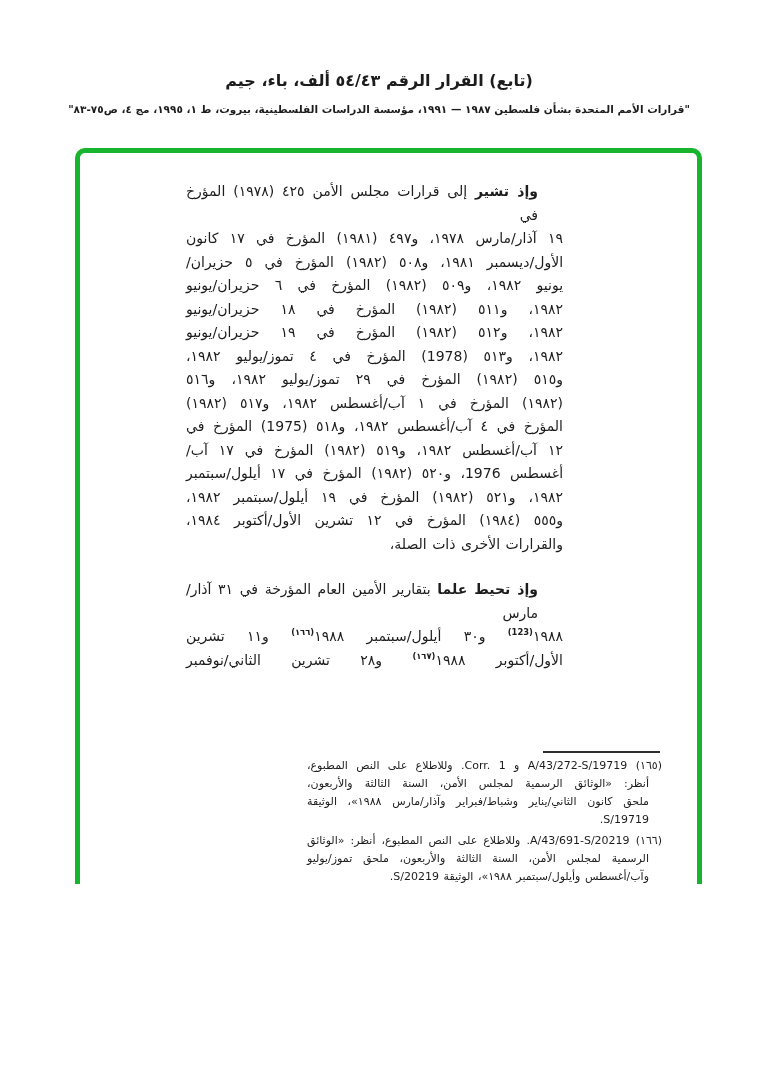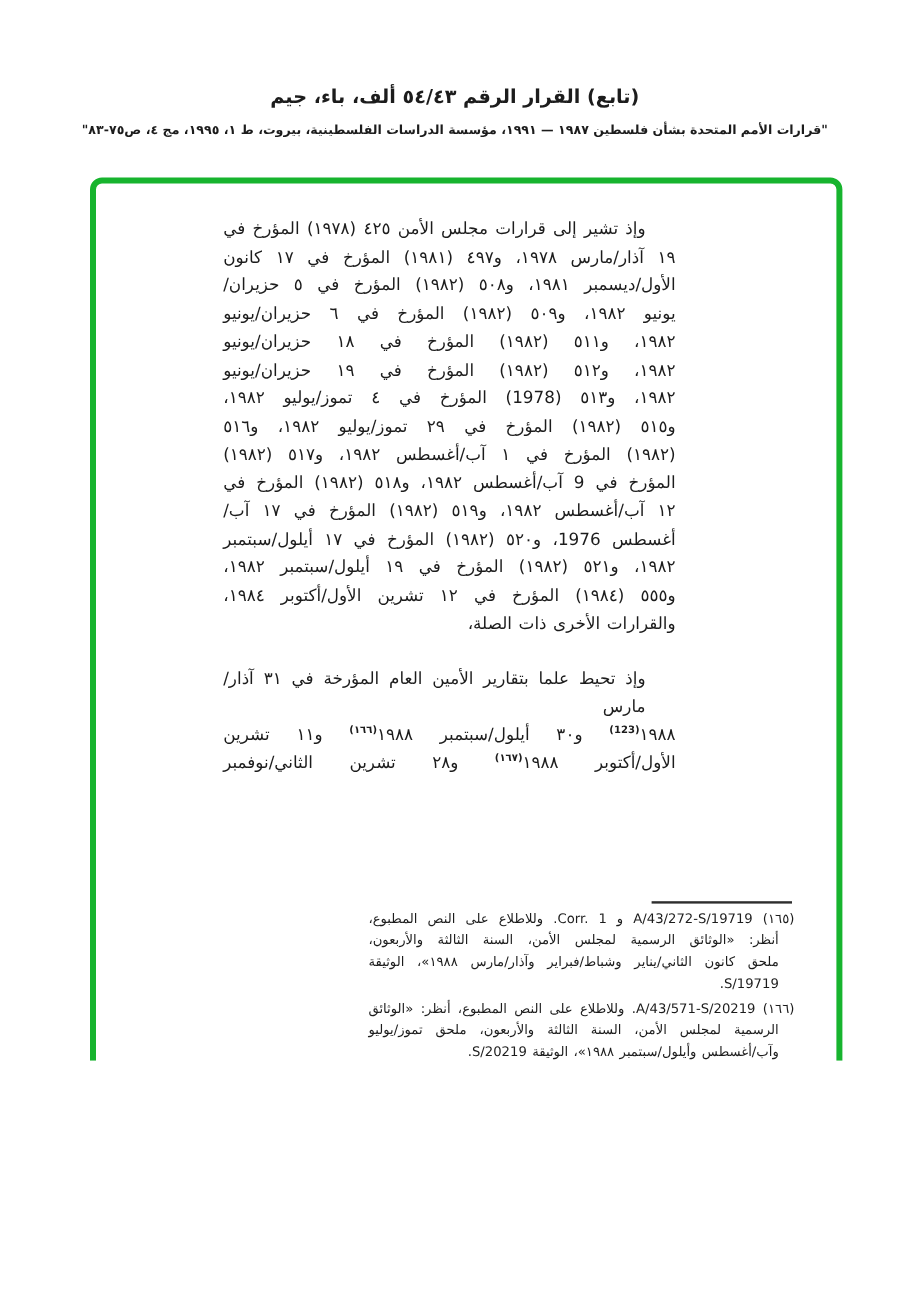--- a/index.html
+++ b/index.html
@@ -23,21 +23,21 @@
     position:absolute;left:186px;top:180px;width:377px;
     font-size:14px;line-height:23.5px;
   }
   .para + .para{margin-top:22px;}
   .line{
     text-align:justify;text-align-last:justify;-moz-text-align-last:justify;
     word-spacing:1px;
   }
   .line.indent{padding-right:25px;}
   .line.end{text-align-last:start;-moz-text-align-last:start;}
-  .line b{font-weight:normal;}
+  .line b{font-weight:bold;}
   sup{font-size:0.6em;line-height:0;vertical-align:6px;font-weight:bold;}
   .fn-sep{
     position:absolute;left:543px;top:751px;width:117px;height:2px;background:#2e2e2e;
   }
   .footnotes{
     position:absolute;left:307px;top:757px;width:355px;
     font-size:11px;line-height:18px;
   }
   .fn + .fn{margin-top:3px;}
   .footnotes .line.hang{padding-right:13px;}
@@ -57,21 +57,21 @@
       <div class="para">
         <div class="line indent"><b>وإذ تشير</b><span> إلى قرارات مجلس الأمن ٤٢٥ (١٩٧٨) المؤرخ في</span></div>
         <div class="line"><span>١٩ آذار/مارس ١٩٧٨، و٤٩٧ (١٩٨١) المؤرخ في ١٧ كانون</span></div>
         <div class="line"><span>الأول/ديسمبر ١٩٨١، و٥٠٨ (١٩٨٢) المؤرخ في ٥ حزيران/</span></div>
         <div class="line"><span>يونيو ١٩٨٢، و٥٠٩ (١٩٨٢) المؤرخ في ٦ حزيران/يونيو</span></div>
         <div class="line"><span>١٩٨٢، و٥١١ (١٩٨٢) المؤرخ في ١٨ حزيران/يونيو</span></div>
         <div class="line"><span>١٩٨٢، و٥١٢ (١٩٨٢) المؤرخ في ١٩ حزيران/يونيو</span></div>
         <div class="line"><span>١٩٨٢، و٥١٣ (1978) المؤرخ في ٤ تموز/يوليو ١٩٨٢،</span></div>
         <div class="line"><span>و٥١٥ (١٩٨٢) المؤرخ في ٢٩ تموز/يوليو ١٩٨٢، و٥١٦</span></div>
         <div class="line"><span>(١٩٨٢) المؤرخ في ١ آب/أغسطس ١٩٨٢، و٥١٧ (١٩٨٢)</span></div>
-        <div class="line"><span>المؤرخ في 9 آب/أغسطس ١٩٨٢، و٥١٨ (١٩٨٢) المؤرخ في</span></div>
+        <div class="line"><span>المؤرخ في ٤ آب/أغسطس ١٩٨٢، و٥١٨ (1975) المؤرخ في</span></div>
         <div class="line"><span>١٢ آب/أغسطس ١٩٨٢، و٥١٩ (١٩٨٢) المؤرخ في ١٧ آب/</span></div>
         <div class="line"><span>أغسطس 1976، و٥٢٠ (١٩٨٢) المؤرخ في ١٧ أيلول/سبتمبر</span></div>
         <div class="line"><span>١٩٨٢، و٥٢١ (١٩٨٢) المؤرخ في ١٩ أيلول/سبتمبر ١٩٨٢،</span></div>
         <div class="line"><span>و٥٥٥ (١٩٨٤) المؤرخ في ١٢ تشرين الأول/أكتوبر ١٩٨٤،</span></div>
         <div class="line end"><span>والقرارات الأخرى ذات الصلة،</span></div>
       </div>
       <div class="para">
         <div class="line indent"><b>وإذ تحيط علما</b><span> بتقارير الأمين العام المؤرخة في ٣١ آذار/مارس</span></div>
         <div class="line"><span>١٩٨٨</span><sup>(123)</sup><span> و٣٠ أيلول/سبتمبر ١٩٨٨</span><sup>(١٦٦)</sup><span> و١١ تشرين</span></div>
         <div class="line"><span>الأول/أكتوبر ١٩٨٨</span><sup>(١٦٧)</sup><span> و٢٨ تشرين الثاني/نوفمبر</span></div>
@@ -79,21 +79,21 @@
     </div>
   <div class="fn-sep"></div>
   <div class="footnotes" id="footnotes">
       <div class="fn">
         <div class="line"><span>(١٦٥) A/43/272-S/19719 و Corr. 1. وللاطلاع على النص المطبوع،</span></div>
         <div class="line hang"><span>أنظر: «الوثائق الرسمية لمجلس الأمن، السنة الثالثة والأربعون،</span></div>
         <div class="line hang"><span>ملحق كانون الثاني/يناير وشباط/فبراير وآذار/مارس ١٩٨٨»، الوثيقة</span></div>
         <div class="line hang end"><span>S/19719.</span></div>
       </div>
       <div class="fn">
-        <div class="line"><span>(١٦٦) A/43/571-S/20219. وللاطلاع على النص المطبوع، أنظر: «الوثائق</span></div>
+        <div class="line"><span>(١٦٦) A/43/691-S/20219. وللاطلاع على النص المطبوع، أنظر: «الوثائق</span></div>
         <div class="line hang"><span>الرسمية لمجلس الأمن، السنة الثالثة والأربعون، ملحق تموز/يوليو</span></div>
         <div class="line hang end"><span>وآب/أغسطس وأيلول/سبتمبر ١٩٨٨»، الوثيقة S/20219.</span></div>
       </div>
       <div class="fn">
         <div class="line end"><span>(١٦٧) A/43/683 و Add.1.</span></div>
       </div>
     </div>
   <div class="page-number">٢</div>
 </div>
 

